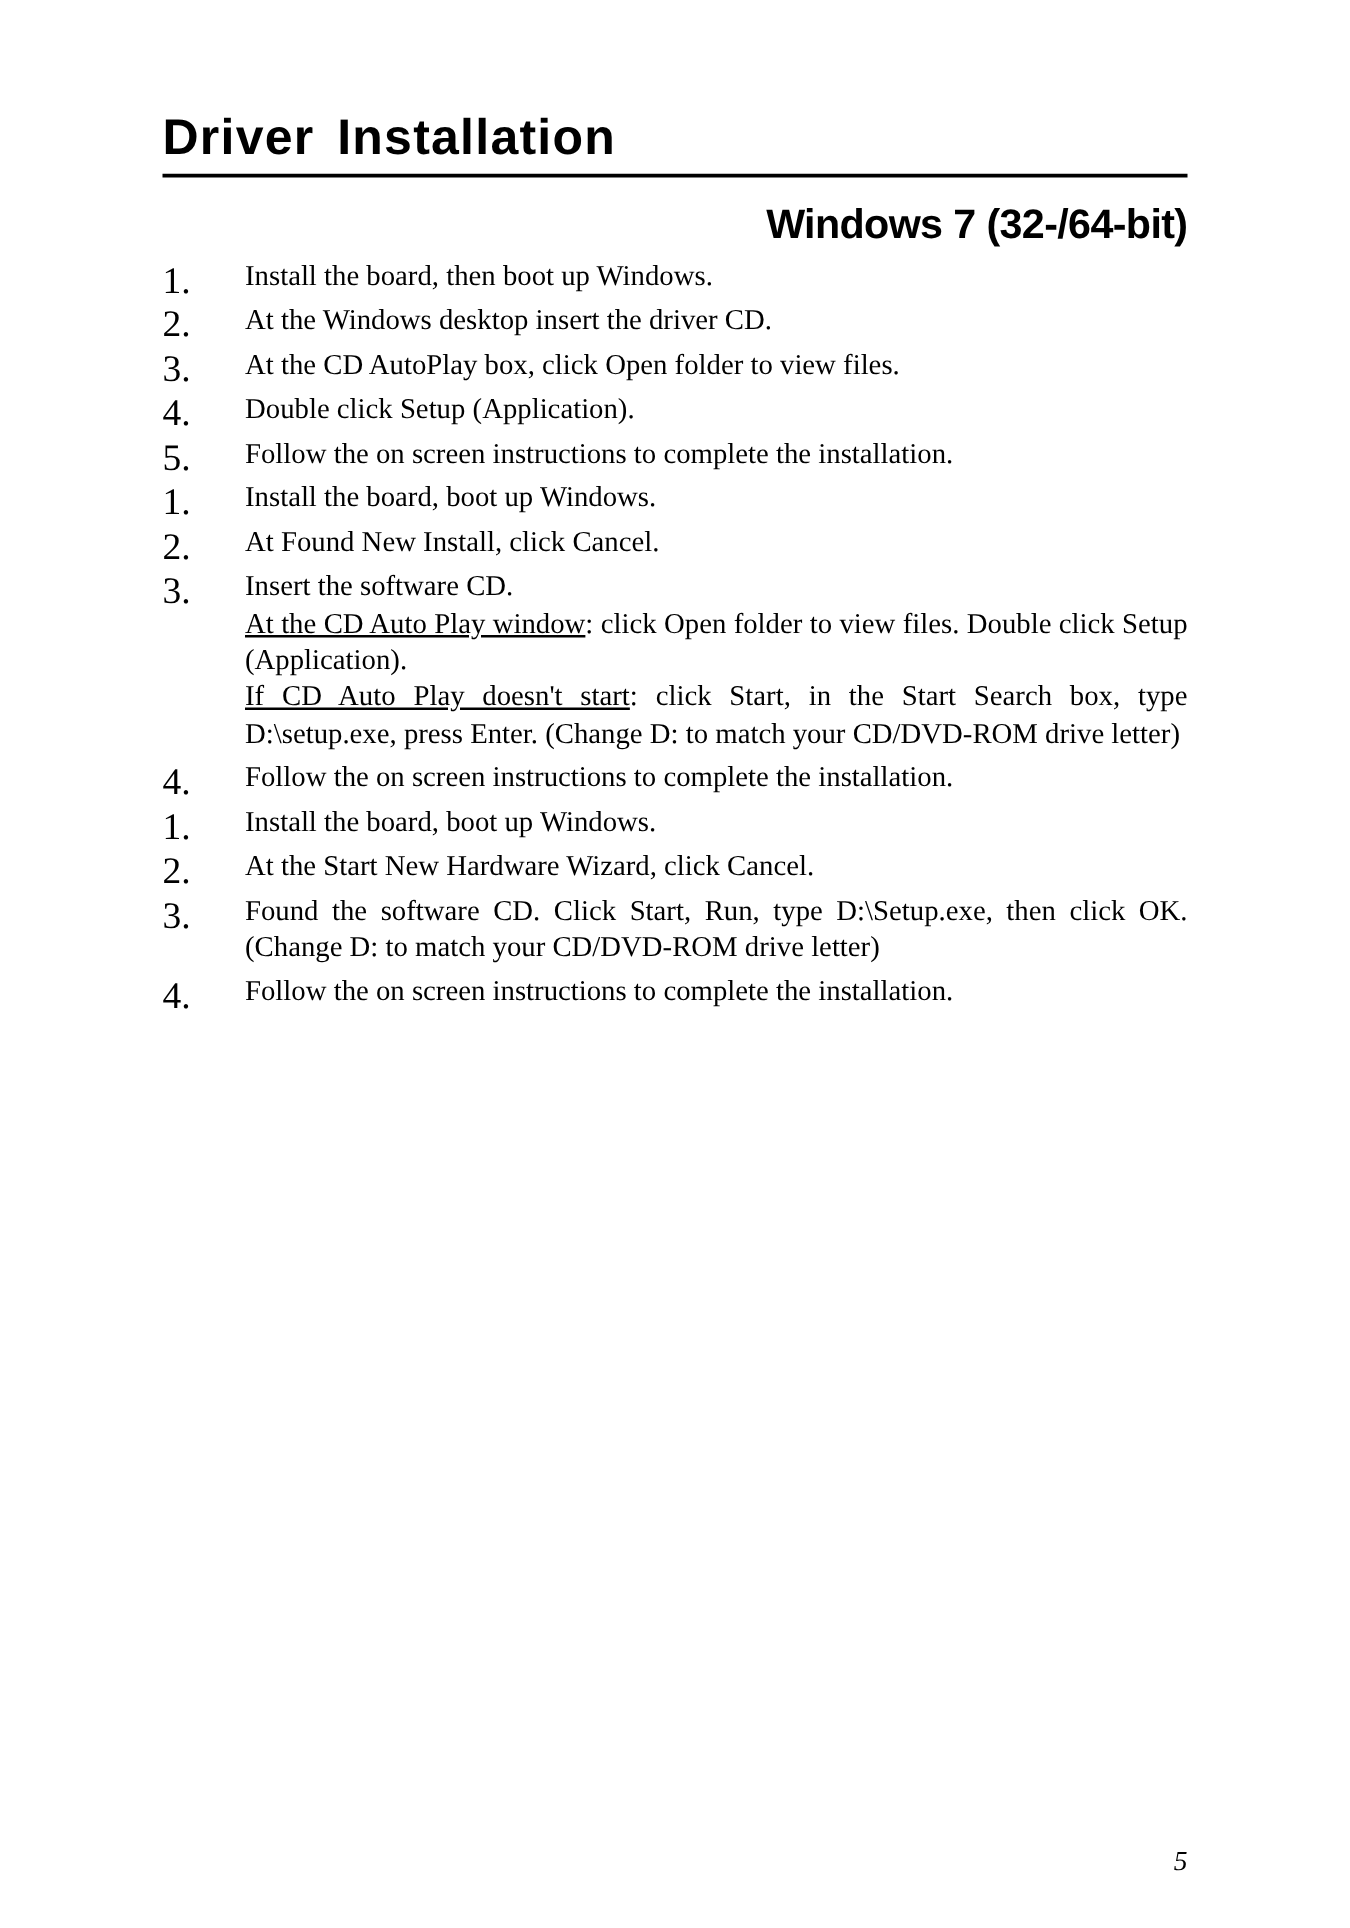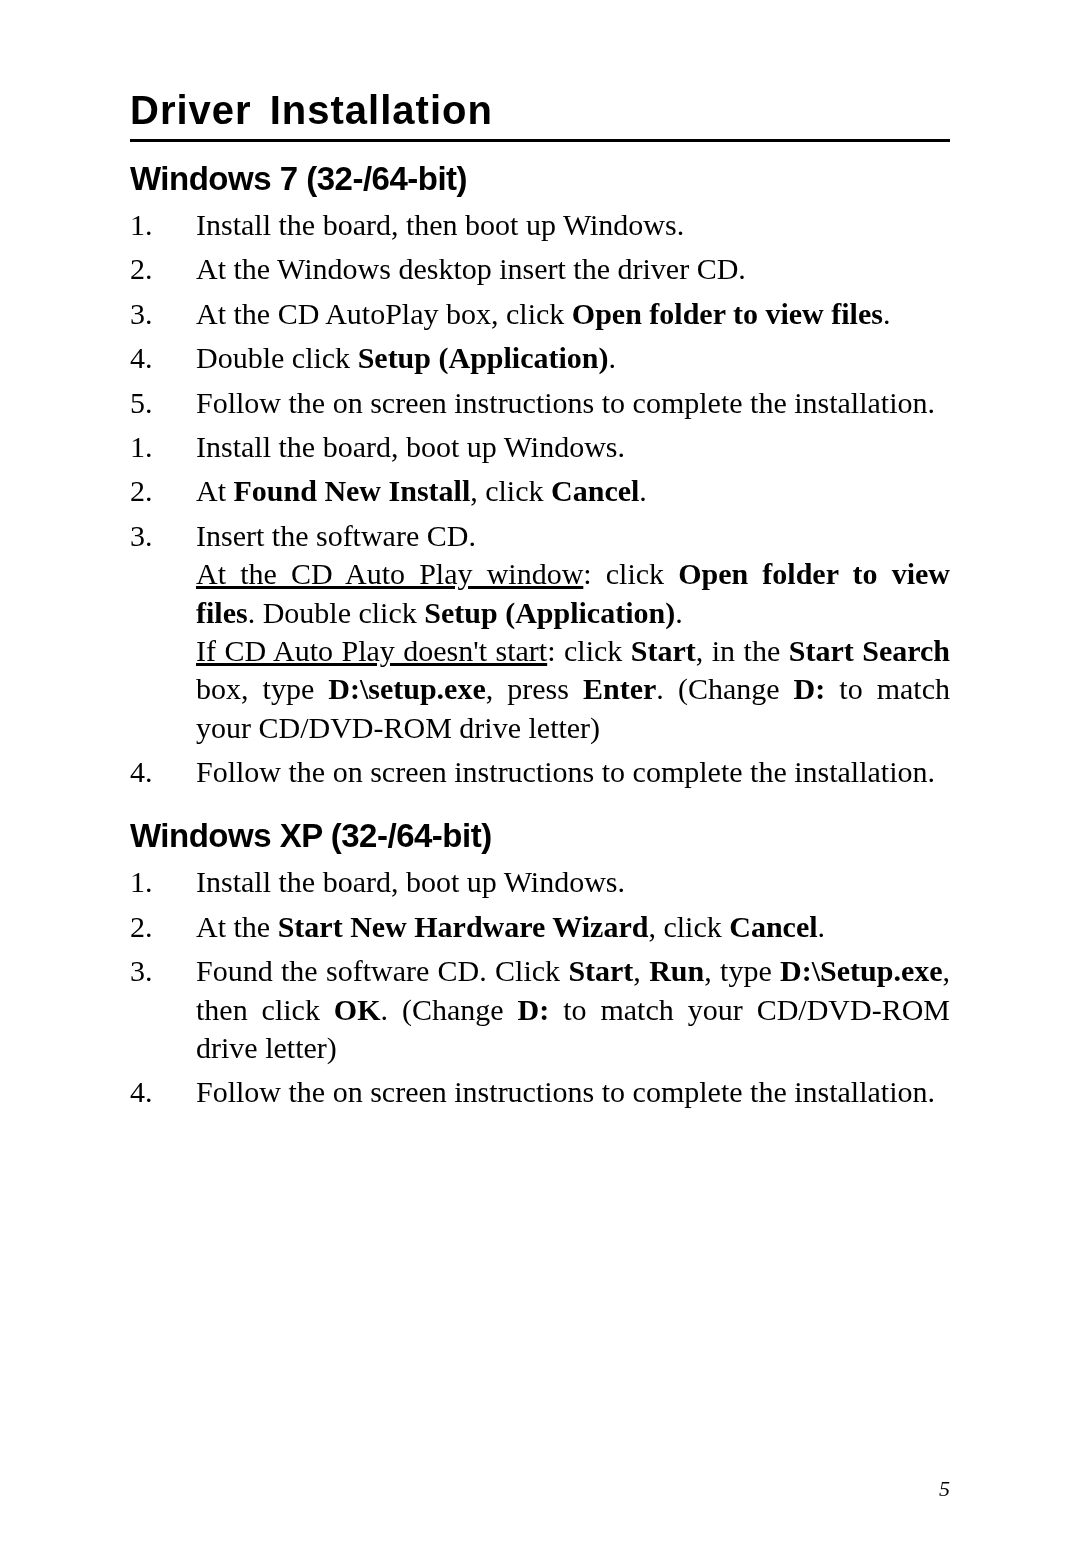--- a/index.html
+++ b/index.html
@@ -25,48 +25,49 @@
     margin: 0 0 4px 0;
     padding-bottom: 6px;
     border-bottom: 3px solid #000;
   }
   h2.sub {
     font-family: Arial, Helvetica, sans-serif;
     font-weight: bold;
     font-size: 33px;
     margin: 18px 0 8px 0;
     letter-spacing: -0.5px;
+    text-align: right;
   }
   h2.sub.tight-top {
     margin-top: 26px;
   }
   ol.steps {
     list-style: none;
     margin: 0;
     padding: 0;
     counter-reset: step;
   }
   ol.steps > li {
     counter-increment: step;
     position: relative;
     padding-left: 66px;
-    font-size: 30px;
+    font-size: 23px;
     line-height: 1.28;
     margin: 4px 0 6px 0;
     text-align: justify;
   }
   ol.steps > li::before {
     content: counter(step) ".";
     position: absolute;
     left: 0;
     top: 0;
     width: 48px;
     font-size: 30px;
   }
-  .b { font-weight: bold; }
+  .b { font-weight: normal; }
   .u { text-decoration: underline; }
   .page-num {
     position: absolute;
     bottom: 40px;
     right: 130px;
     font-family: "Palatino Linotype", Georgia, serif;
     font-style: italic;
     font-size: 22px;
   }
   .para {
@@ -87,21 +88,20 @@
         <li><span>At the CD AutoPlay box, click </span><span class="b">Open folder to view files</span><span>.</span></li>
         <li><span>Double click </span><span class="b">Setup (Application)</span><span>.</span></li>
         <li><span>Follow the on screen instructions to complete the installation.</span></li>
       </ol>
       <ol class="steps">
         <li><span>Install the board, boot up Windows.</span></li>
         <li><span>At </span><span class="b">Found New Install</span><span>, click </span><span class="b">Cancel</span><span>.</span></li>
         <li><span>Insert the software CD.</span><div class="para"><span class="u">At the CD Auto Play window</span><span>: click </span><span class="b">Open folder to view files</span><span>.  Double click </span><span class="b">Setup (Application)</span><span>.</span></div><div class="para"><span class="u">If CD Auto Play doesn't start</span><span>: click </span><span class="b">Start</span><span>, in the </span><span class="b">Start Search</span><span> box, type </span><span class="b">D:\setup.exe</span><span>, press </span><span class="b">Enter</span><span>. (Change </span><span class="b">D:</span><span> to match your CD/DVD-ROM drive letter)</span></div></li>
         <li><span>Follow the on screen instructions to complete the installation.</span></li>
       </ol>
-      <h2 class="sub tight-top">Windows XP (32-/64-bit)</h2>
       <ol class="steps">
         <li><span>Install the board, boot up Windows.</span></li>
         <li><span>At the </span><span class="b">Start New Hardware Wizard</span><span>, click </span><span class="b">Cancel</span><span>.</span></li>
         <li><span>Found the software CD.  Click </span><span class="b">Start</span><span>, </span><span class="b">Run</span><span>, type </span><span class="b">D:\Setup.exe</span><span>, then click </span><span class="b">OK</span><span>. (Change </span><span class="b">D:</span><span> to match your CD/DVD-ROM drive letter)</span></li>
         <li><span>Follow the on screen instructions to complete the installation.</span></li>
       </ol>
     </div>
 
   <div class="page-num">5</div>
 </div>

